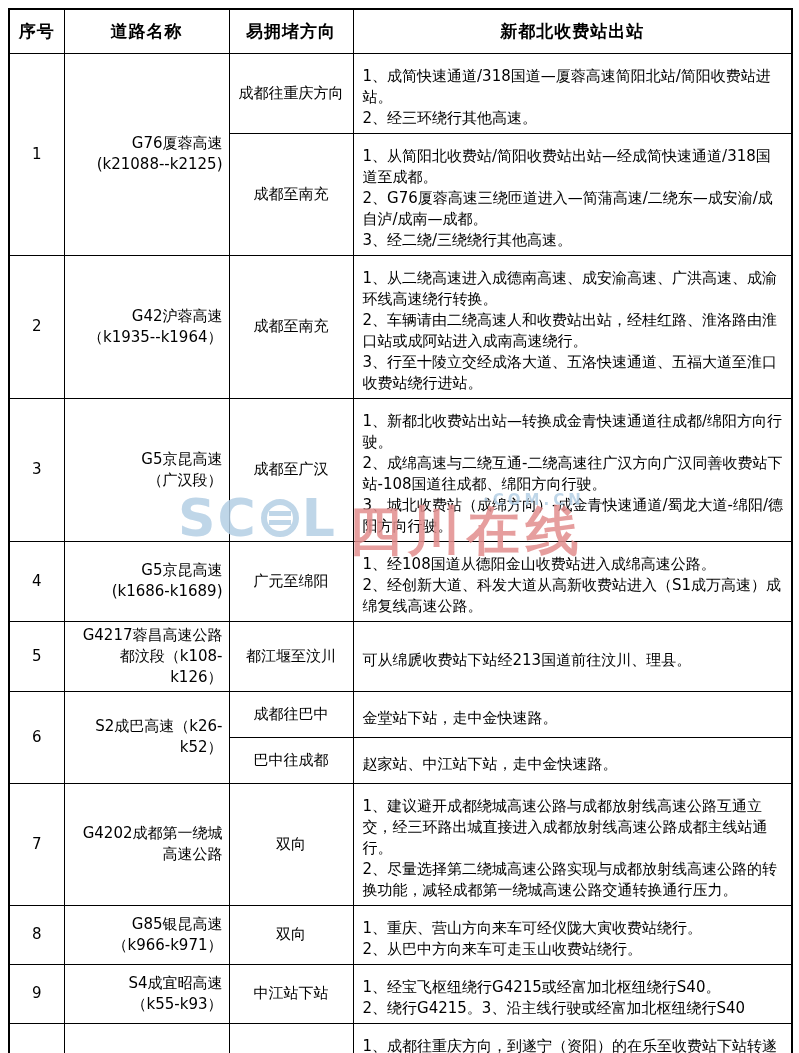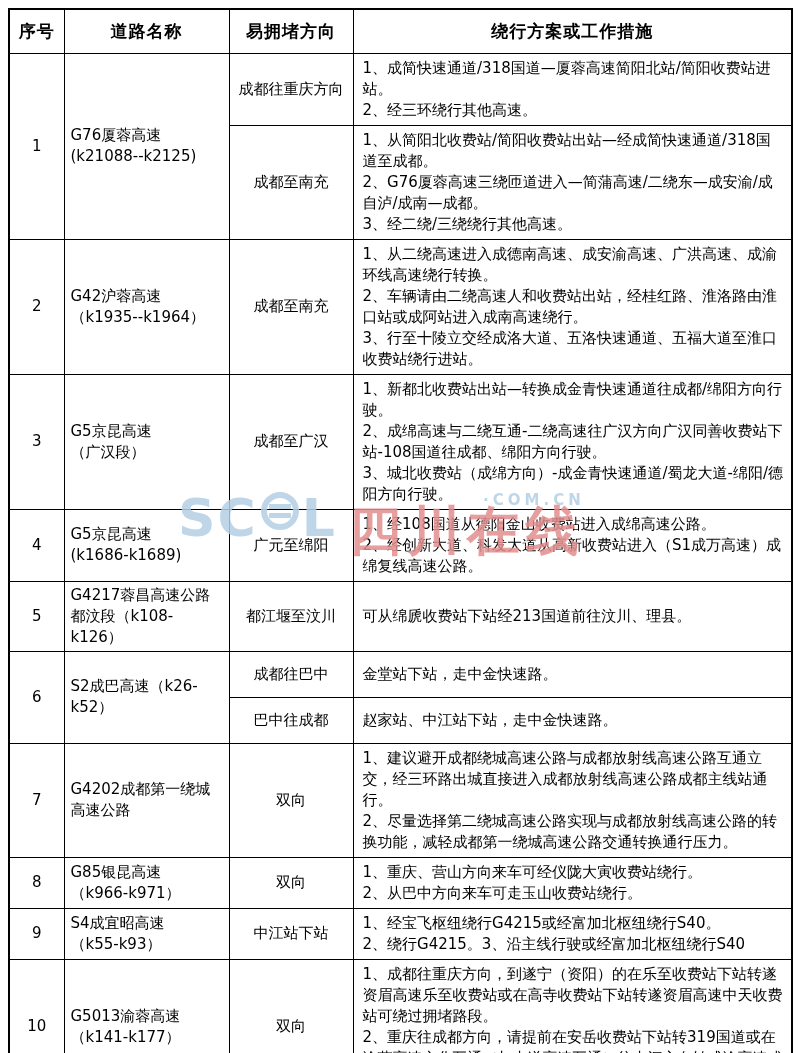--- a/index.html
+++ b/index.html
@@ -36,49 +36,50 @@
     text-align:center;
     padding:2px 4px;
     letter-spacing:1px;
   }
   .detour-table td{
     font-size:15px;
     line-height:21px;
   }
   .c-seq{text-align:center;padding:2px;}
   .c-road{
-    text-align:left;
+    text-align:right;
     padding:3px 6px;
     white-space:pre-line;
     line-height:24px;
   }
   .c-dir{text-align:center;padding:12px 4px;}
   .c-measures{
     text-align:left;
-    padding:4px 8px 4px 9px;
+    padding:12px 8px 4px 9px;
     white-space:pre-line;
   }
   col.col-seq{width:55px;}
   col.col-road{width:165px;}
   col.col-dir{width:124px;}
   col.col-measures{width:439px;}
 
   
   .watermark{
     position:absolute;
     left:178px;
     top:492px;
     display:flex;
     align-items:flex-start;
     pointer-events:none;
     z-index:5;
     opacity:.85;
   }
   .wm-logo{
     display:flex;
+    align-items:center;
     color:var(--wm-blue);
     font-weight:bold;
     font-size:52px;
     line-height:52px;
     letter-spacing:2px;
     font-family:"DejaVu Sans", sans-serif;
   }
   .wm-globe{
     display:inline-block;
     width:38px;height:38px;
@@ -127,21 +128,21 @@
       <col class="col-seq">
       <col class="col-road">
       <col class="col-dir">
       <col class="col-measures">
     </colgroup>
     <thead>
       <tr>
         <th>序号</th>
         <th>道路名称</th>
         <th>易拥堵方向</th>
-        <th>绕行方案或工作措施</th>
+        <th>新都北收费站出站</th>
       </tr>
     </thead>
     <tbody>
         <tr>
           <td class="c-seq" rowspan="2">1</td>
           <td class="c-road" rowspan="2">G76厦蓉高速
 (k21088--k2125)</td>
           <td class="c-dir">成都往重庆方向</td>
           <td class="c-measures">1、成简快速通道/318国道—厦蓉高速简阳北站/简阳收费站进站。
 2、经三环绕行其他高速。</td>

